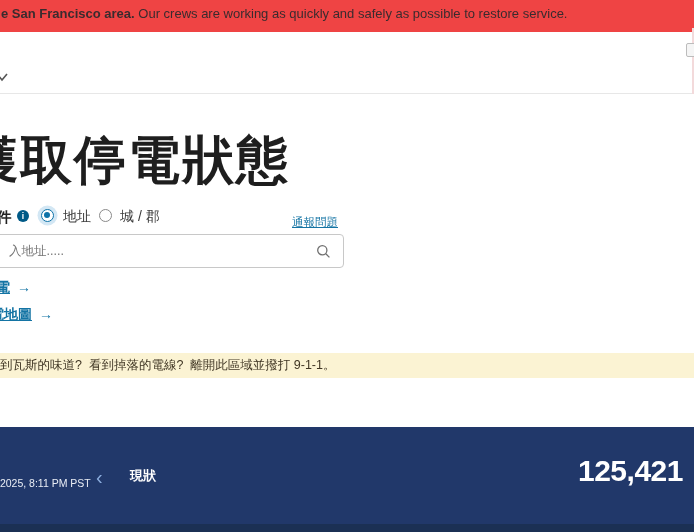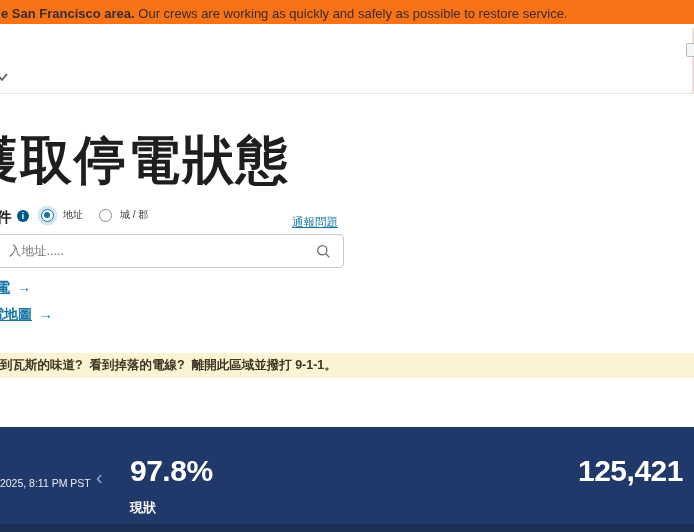--- a/index.html
+++ b/index.html
@@ -2,21 +2,21 @@
 <html><head>
 <meta charset="utf-8">
 <style>
   html,body{margin:0;padding:0}
   body{
     width:694px;height:532px;position:relative;overflow:hidden;background:#fff;
     font-family:"Liberation Sans","DejaVu Sans",sans-serif;
   }
   
   .alert-banner{
-    position:absolute;left:0;top:0;width:694px;height:24px;background:#f97316;
+    position:absolute;left:0;top:0;width:694px;height:32px;background:#ef4444;
     color:#3a2b2e;font-size:13px;line-height:28px;white-space:nowrap;overflow:hidden;
   }
   .alert-banner .bold{font-weight:700;margin-left:1px}
   
   .header-divider{position:absolute;left:0;top:93px;width:694px;height:1px;background:#e7e7e7}
   .nav-chevron{position:absolute;left:-4px;top:68px;width:12px;height:10px;color:#555}
   .edge-sliver-pink{position:absolute;right:0;top:28px;width:2px;height:66px;background:#f3dadb}
   .edge-fragment{position:absolute;right:-4px;top:43px;width:10px;height:12px;border:1px solid #bcbcbc;border-radius:2px;background:#f5f5f5}
   
   .page-title{
@@ -30,21 +30,21 @@
     background:#005a87;color:#fff;font-size:8.5px;font-weight:700;text-align:center;line-height:12px;
   }
   .radio{position:absolute;width:13px;height:13px;border-radius:50%;background:#fff;box-sizing:border-box}
   .radio.selected{
     left:41px;top:3px;border:1.5px solid #0d72a8;box-shadow:0 0 0 3.5px #d3e7f4;
   }
   .radio.selected::after{
     content:"";position:absolute;left:2px;top:2px;width:6px;height:6px;border-radius:50%;background:#0d72a8;
   }
   .radio.unselected{left:99px;top:3px;border:1.5px solid #8a8a8a}
-  .radio-label{position:absolute;top:2px;font-size:10px;color:#3a3a3a;white-space:nowrap}
+  .radio-label{position:absolute;top:2px;font-size:14px;color:#3a3a3a;white-space:nowrap}
   .radio-label.addr{left:63px}
   .radio-label.city{left:120px}
   .report-problem{
     position:absolute;right:356px;top:9px;font-size:11.5px;color:#1474a4;
     text-decoration:underline;white-space:nowrap;cursor:pointer;
   }
   .search-box{
     position:absolute;left:-12px;top:234px;width:356px;height:34px;box-sizing:border-box;
     border:1px solid #c8c8c8;border-radius:4px;background:#fff;
   }
@@ -56,21 +56,21 @@
   .search-input::placeholder{color:#757575;opacity:1}
   .search-icon{position:absolute;right:12px;top:9px;width:15px;height:15px;cursor:pointer}
   .outage-link{position:absolute;font-size:14px;font-weight:700;color:#1474a4;white-space:nowrap;cursor:pointer}
   .outage-link .lbl{text-decoration:underline}
   .outage-link .arrow{text-decoration:none;margin-left:7px;font-weight:400}
   .link-report{left:-4px;top:279px}
   .link-map{left:-10px;top:306px}
   
   .warning-banner{
     position:absolute;left:0;top:353px;width:694px;height:25px;background:#fbf3d3;
-    color:#3f3523;font-size:12.5px;font-weight:700;line-height:25px;white-space:pre;overflow:hidden;
+    color:#3f3523;font-size:12.5px;font-weight:400;line-height:25px;white-space:pre;overflow:hidden;
   }
   
   .stats-bar{position:absolute;left:0;top:427px;width:694px;height:105px;background:#21386a}
   .stats-timestamp{position:absolute;left:-3px;top:50px;font-size:10.5px;color:#e9edf5;white-space:nowrap}
   .carousel-prev{
     position:absolute;left:96px;top:40px;font-size:20px;color:#8badde;cursor:pointer;
     line-height:20px;font-weight:400;
   }
   .stat{position:absolute;top:28px;color:#fff;white-space:nowrap}
   .stat .value{font-size:30px;font-weight:700;line-height:32px;letter-spacing:-0.5px}
@@ -125,21 +125,20 @@
   <span class="lbl">電地圖</span><span class="arrow">→</span>
 </a>
 
 <div class="warning-banner">到瓦斯的味道?  看到掉落的電線?  離開此區域並撥打 9-1-1。</div>
 
 <div class="stats-bar">
   <span class="stats-timestamp">/2025, 8:11 PM PST</span>
   <span class="carousel-prev">‹</span>
 
   <div class="stat s1">
-    <div class="value">97.8%</div>
     <div class="label">現狀</div>
   </div>
   <div class="stat s3">
     <div class="value">125,421</div>
   </div>
 
   <div class="stats-bottom-strip"></div>
 </div>
 
 </body></html>

